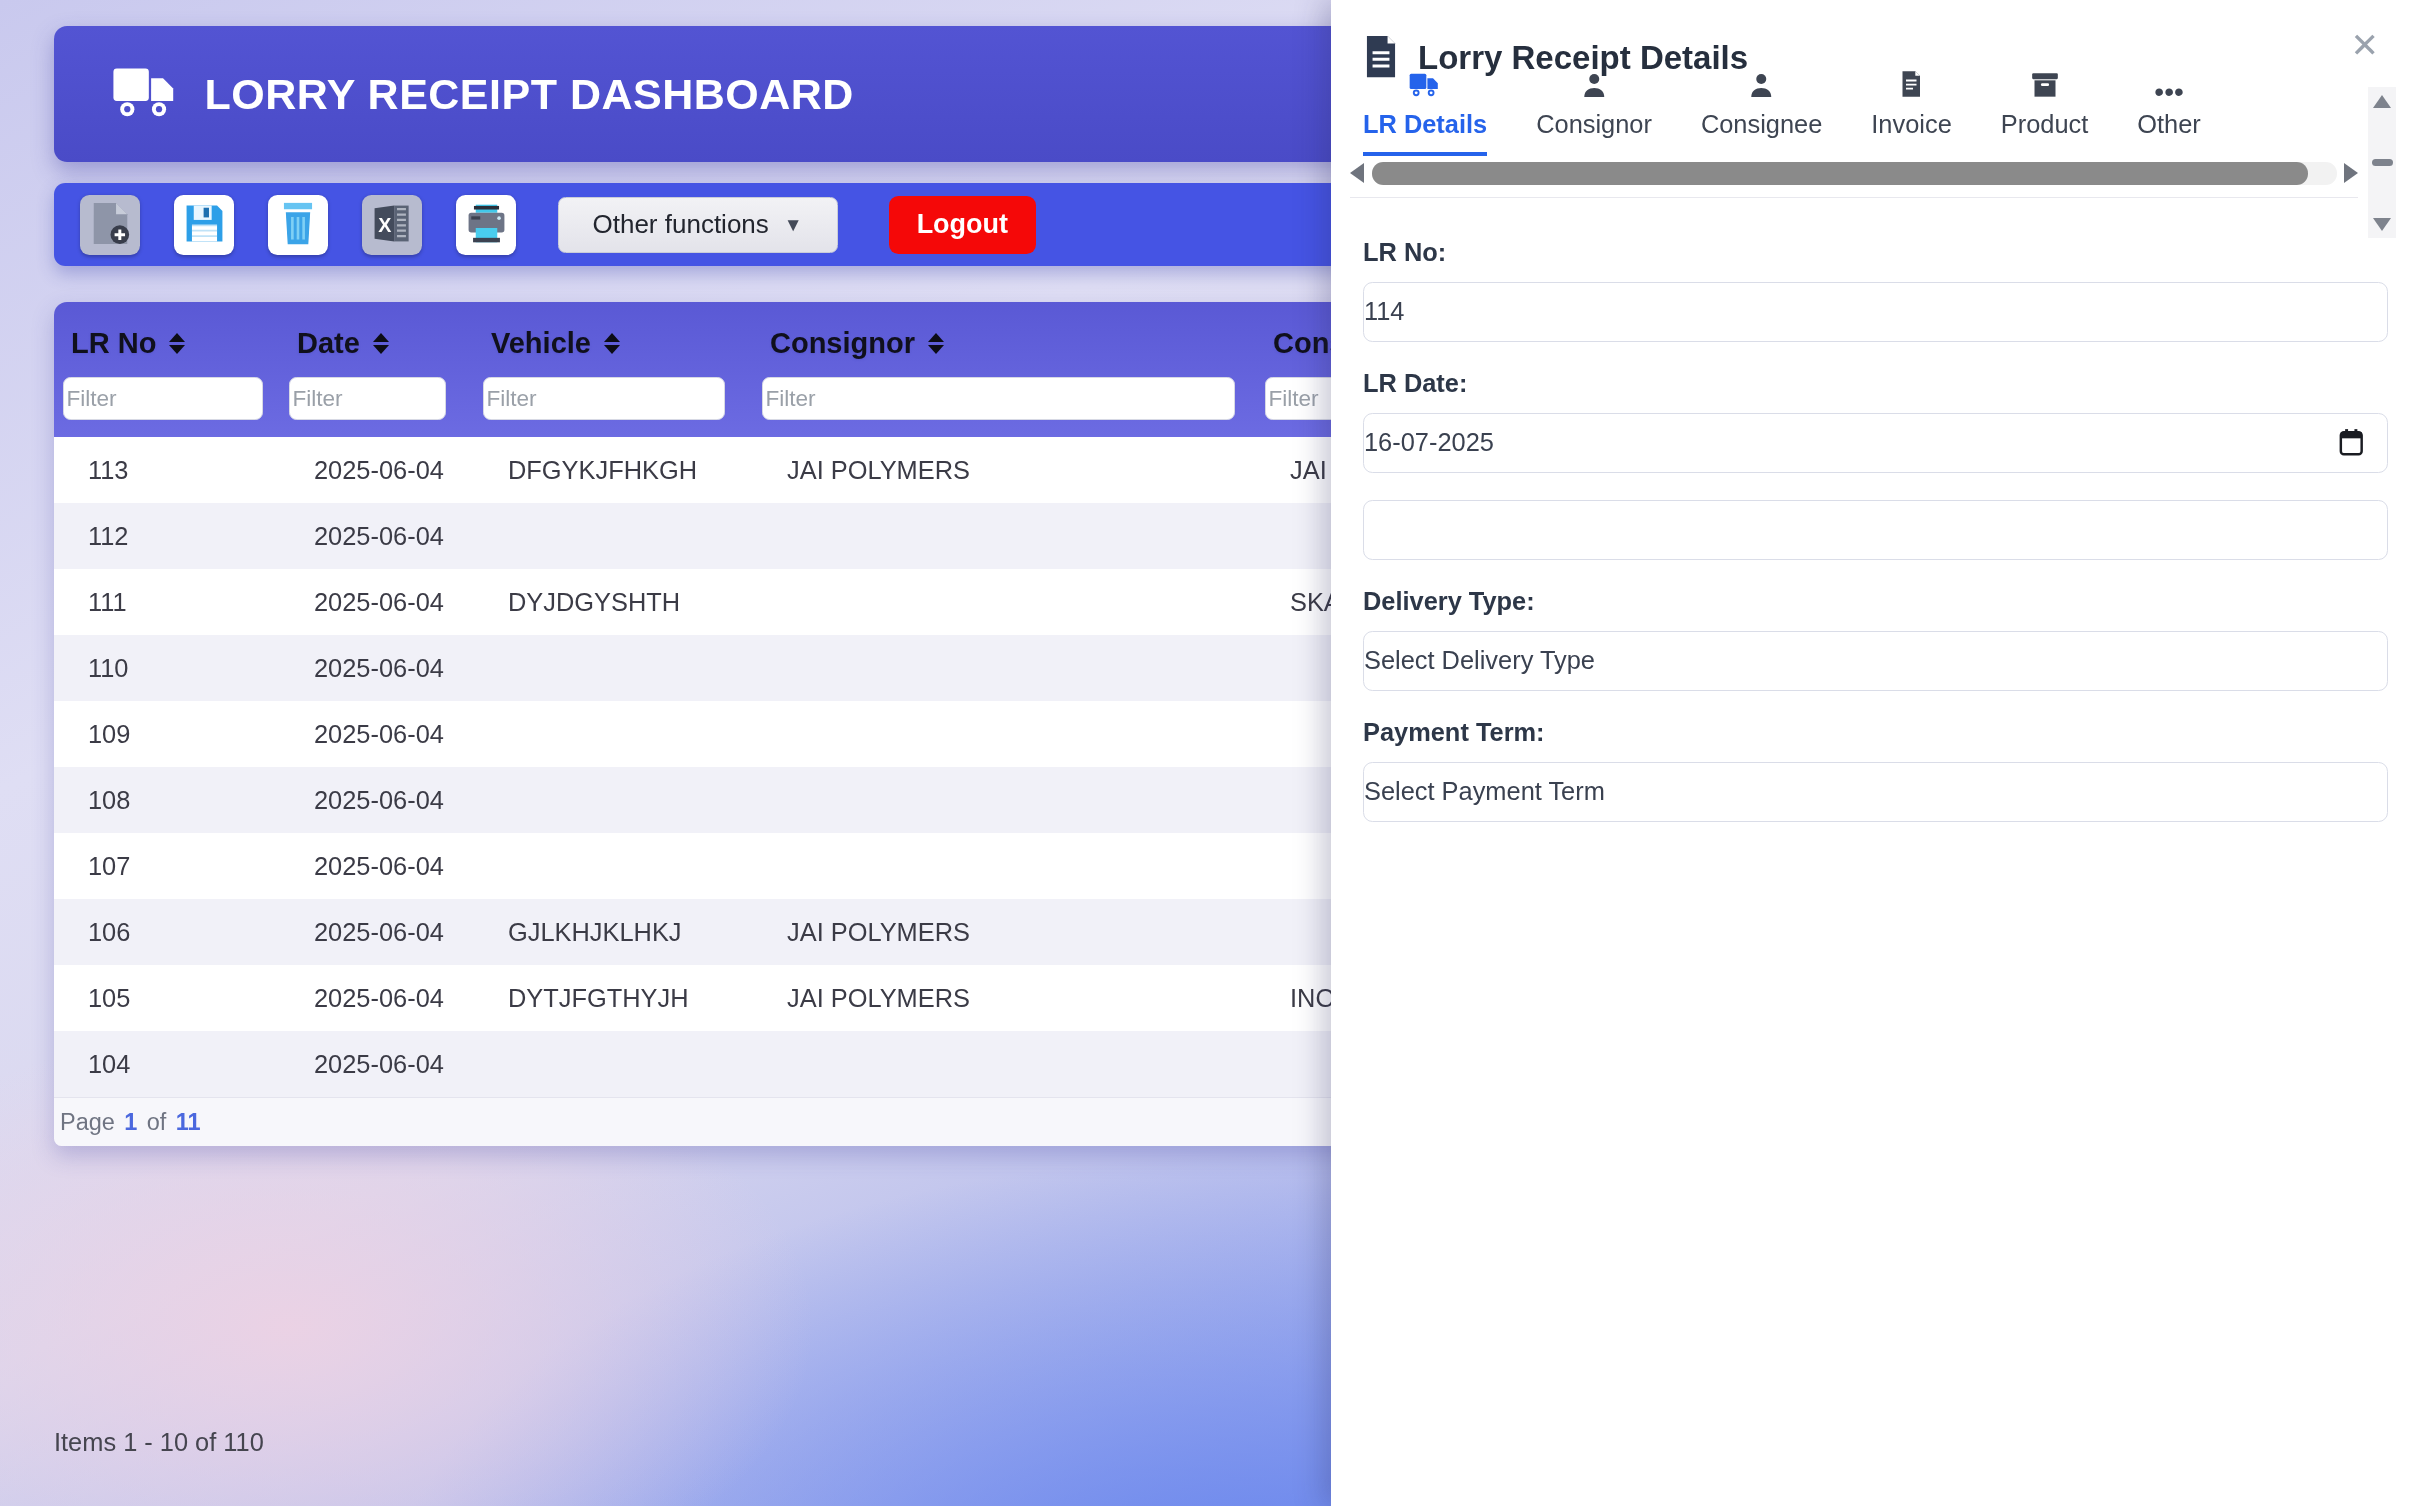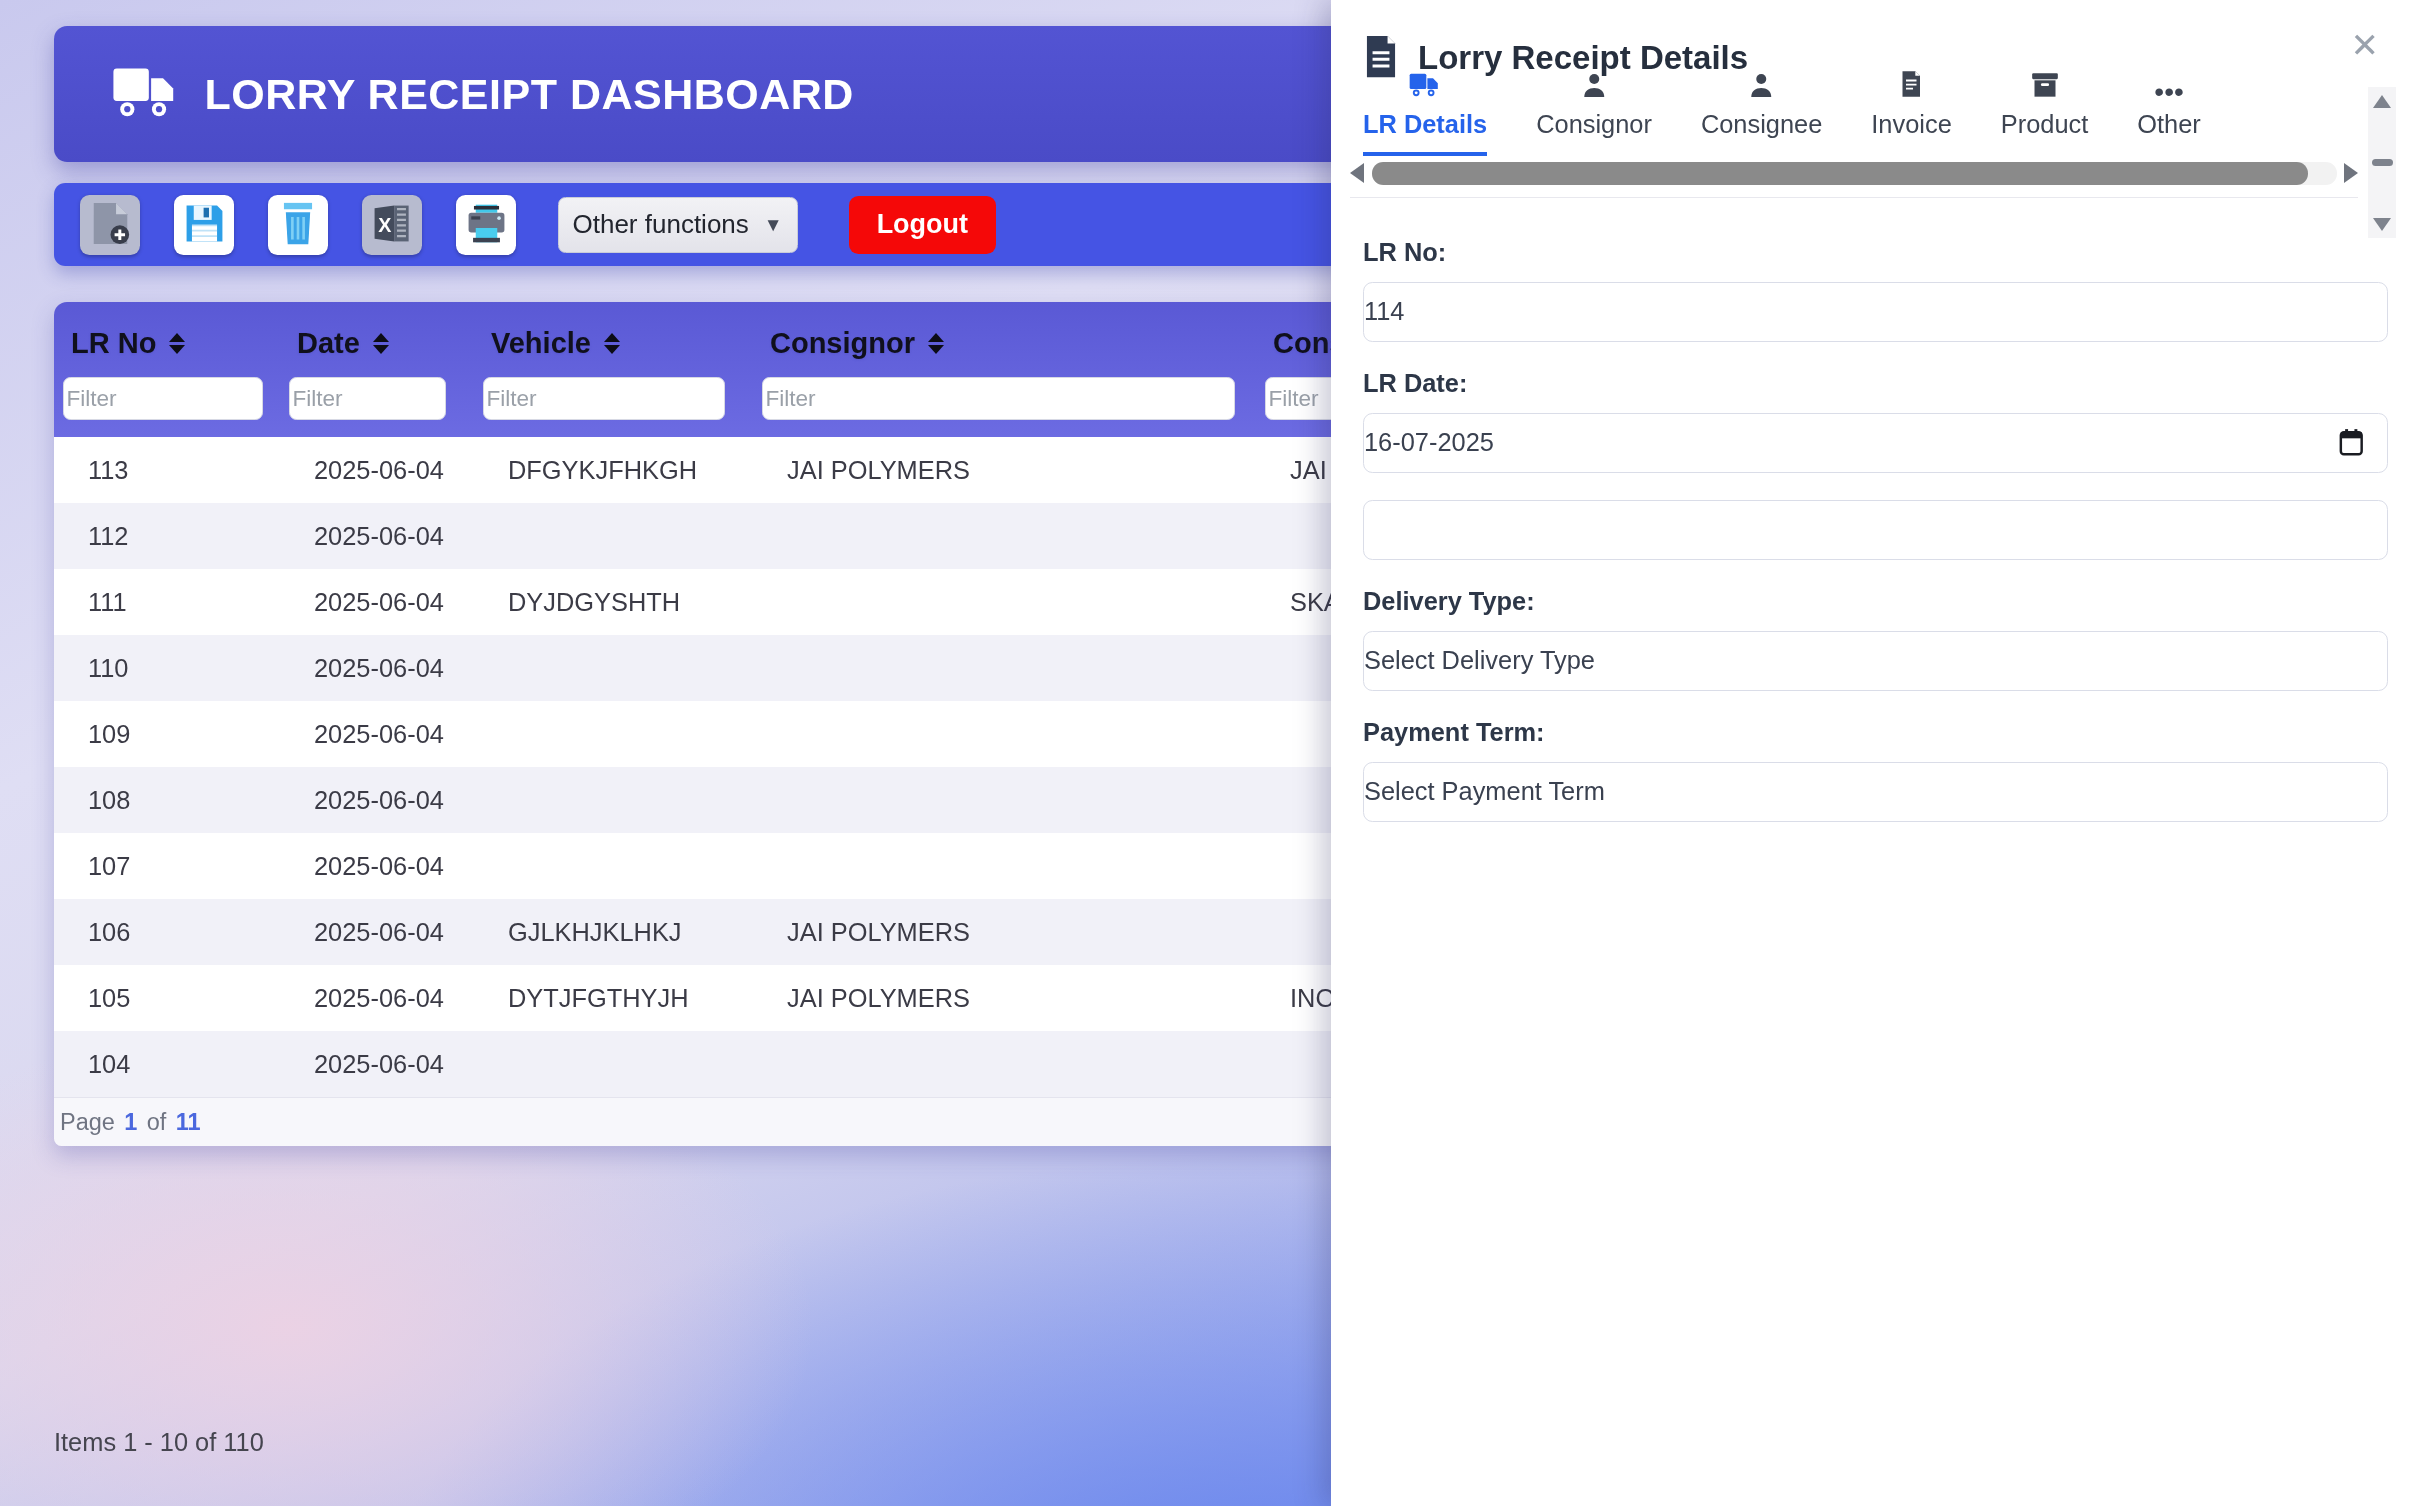--- a/index.html
+++ b/index.html
@@ -26,21 +26,21 @@
 
   .toolbar {
     margin-top:21px; height:83px; border-radius:11.3px; background:#4554e4;
     box-shadow:0 7.5px 17px rgba(50,60,170,.3);
     display:flex; align-items:center; padding-left:26px; gap:34px;
   }
   .tb-btn { width:60px; height:60px; border-radius:9.4px; border:none; cursor:pointer;
     display:flex; align-items:center; justify-content:center; background:#fff;
     box-shadow:0 1.9px 3.8px rgba(0,0,0,.25); }
   .tb-btn.dim { background:#b7bbcf; }
-  .other-fn { height:56px; margin-left:7.5px; padding:0 14px; border:0.9px solid #c9ccd8;
+  .other-fn { height:56px; margin-left:7.5px; padding:0 34px; border:0.9px solid #c9ccd8;
     border-radius:7.5px; background:linear-gradient(180deg,#f2f2f5,#e3e3ea);
     font-size:26px; color:#22252e; display:flex; align-items:center; gap:15px; cursor:pointer; }
   .caret { font-size:19px; color:#444a58; }
   .logout { height:58px; margin-left:17px; padding:0 28px; border:none; border-radius:9.4px;
     background:#f50808; color:#fff; font-size:27px; font-weight:bold; cursor:pointer; }
 
   .table-card { margin-top:36px; border-radius:13px 13px 7.5px 7.5px; overflow:hidden;
     box-shadow:0 9.4px 22.6px rgba(60,60,160,.25); }
   .thead { background:linear-gradient(180deg,#5a59d5 0%,#6c6be2 100%); padding:17px 0 17px 0; }
   .th-row { display:flex; align-items:center; height:49px; }

